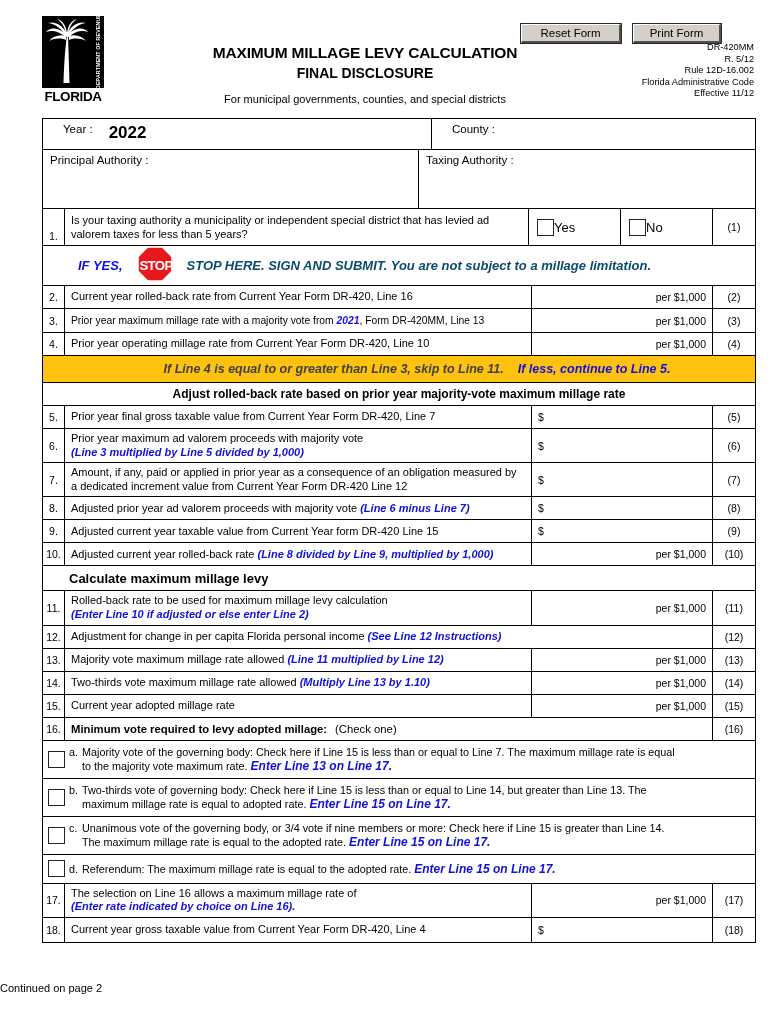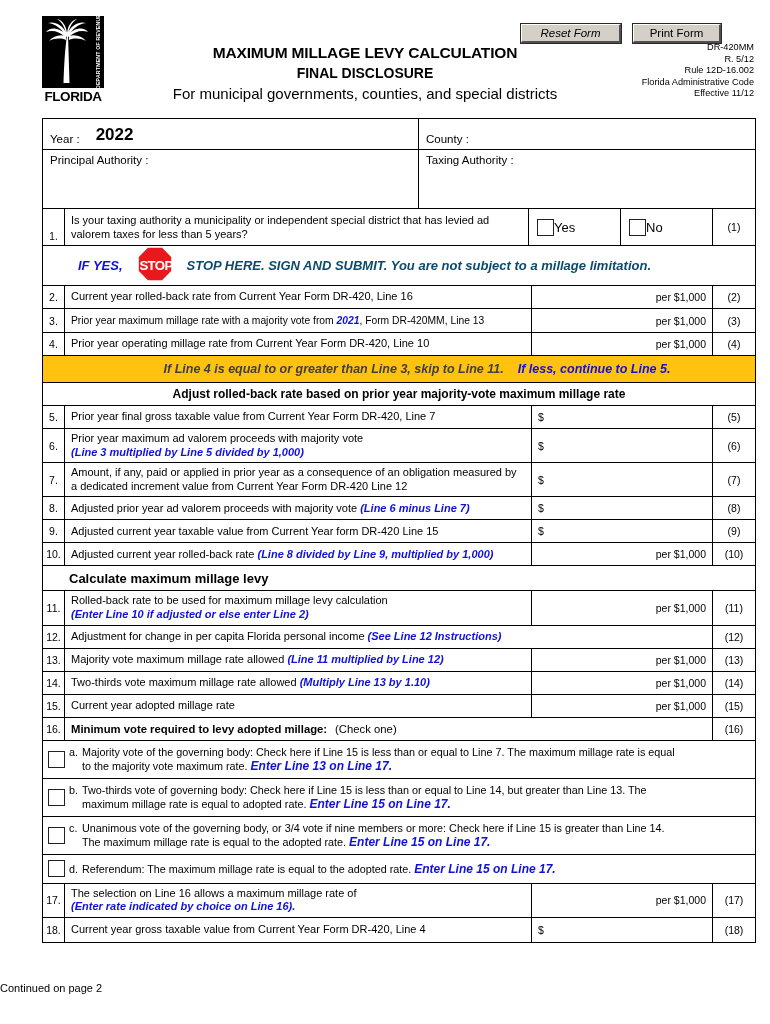--- a/index.html
+++ b/index.html
@@ -36,55 +36,55 @@
   }
   .logo-word{
     width:62px; text-align:center;
     font-weight:bold; font-size:13.5px; letter-spacing:-0.4px;
     margin-top:1px; font-family:"Liberation Sans", sans-serif;
   }
 
   .titles{ position:absolute; left:150px; top:44px; width:430px; text-align:center; }
   .t1{ font-size:15.5px; font-weight:bold; letter-spacing:-0.15px; }
   .t2{ font-size:14px; font-weight:bold; margin-top:3px; }
-  .t3{ font-size:15px; margin-top:4px; }
+  .t3{ font-size:11px; margin-top:12px; }
 
   .form-btns{ position:absolute; top:24px; left:521px; width:235px; height:20px; }
   .fbtn{
     position:absolute; top:0;
     height:19px; line-height:17px;
     background:#d4d0c8; color:#000;
     font-size:11.5px; text-align:center;
     border-top:1px solid #fff; border-left:1px solid #fff;
     border-right:2px solid #505050; border-bottom:2px solid #505050;
     outline:1px solid #2a2a2a;
     cursor:pointer; padding:0;
     font-family:"Liberation Sans", sans-serif;
   }
-  #reset-form-button{ left:0; width:100px;font-style:italic; }
+  #reset-form-button{ left:0; width:100px; }
   #print-form-button{ left:112px; width:88px; }
 
   .meta{ position:absolute; right:16px; top:42px; width:230px; text-align:right;
          font-size:9.2px; line-height:11.6px; }
 
   
   #form-table{
     position:absolute; left:42px; top:118px;
     width:714px;
     border:1.6px solid #000;
     border-collapse:collapse;
   }
   .row{ display:flex; width:100%; border-bottom:1.1px solid #000; }
   .row.last{ border-bottom:none; }
 
   
   .id-cell{ padding:4px 7px; font-size:11.5px; }
   .id-left{ width:376px; border-right:1.4px solid #000; }
   .id-right{ flex:1; }
-  #year-row .id-cell{ height:30px; display:flex; align-items:flex-end; }
+  #year-row .id-cell{ height:30px; display:flex; align-items:flex-start;margin-left:13px; }
   #auth-row .id-cell{ height:58px; }
   .year-val{ font-size:17px; font-weight:bold; margin-left:16px; }
 
   
   .q-num{ width:22px; border-right:1.1px solid #000; font-size:10px;
           display:flex; align-items:flex-end; justify-content:center; padding-bottom:3px; }
   .q-text{ flex:1; font-size:11px; line-height:14px; padding:4px 6px; border-right:1.1px solid #000;}
   .q-opt{ width:92px; border-right:1.1px solid #000; display:flex; align-items:center;
           padding:0 8px; font-size:13px;}
   .q-no-col{ width:42px; display:flex; align-items:center; justify-content:center; font-size:10.5px;}

